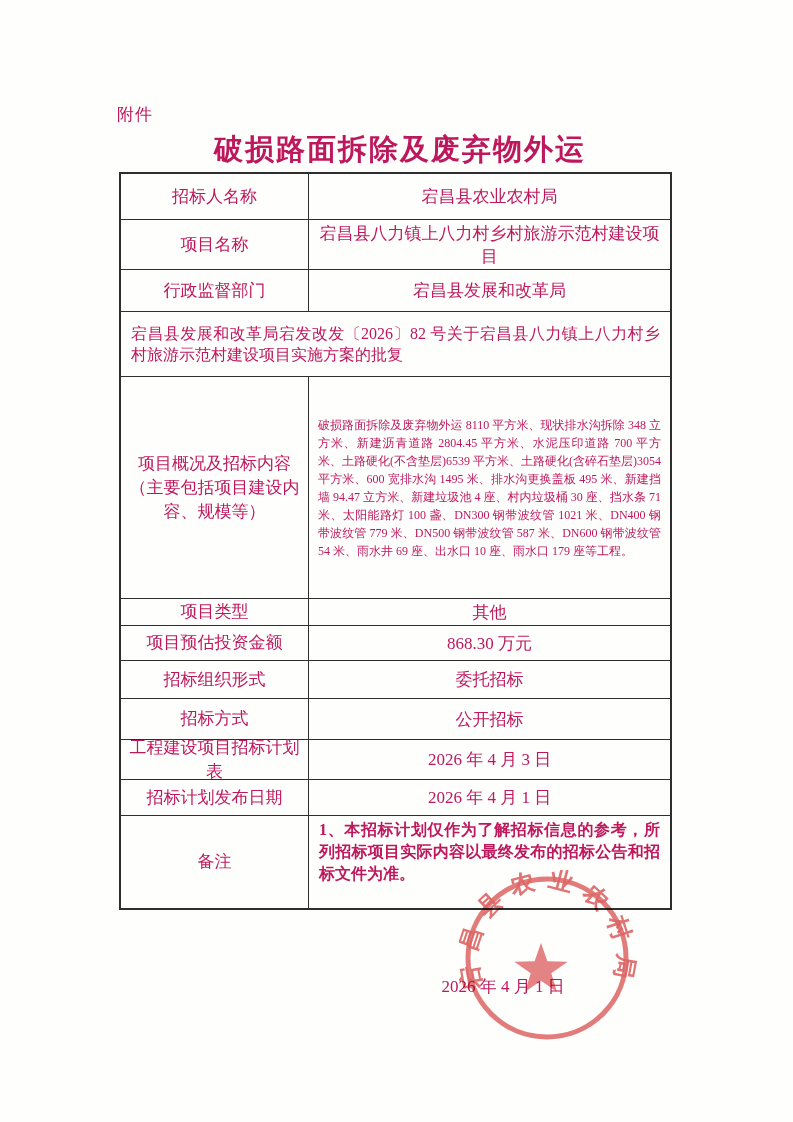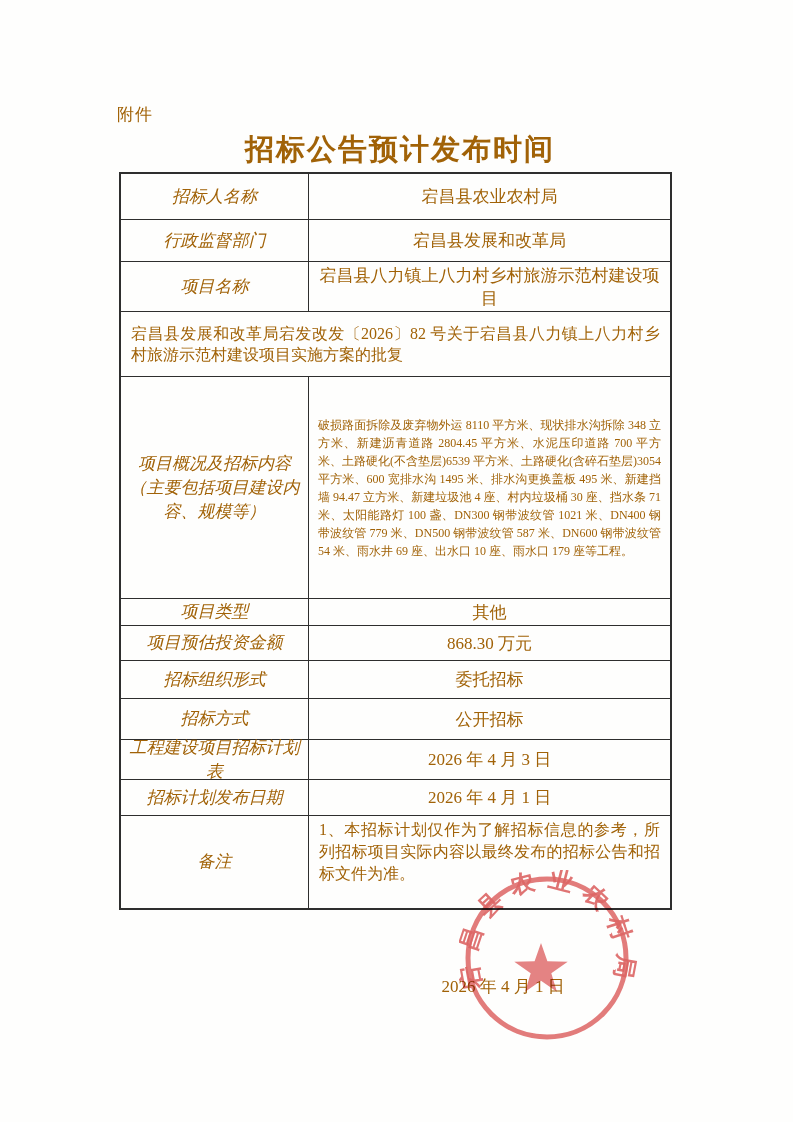--- a/index.html
+++ b/index.html
@@ -1,21 +1,21 @@
 <!DOCTYPE html>
 <html><head>
 <meta charset="utf-8">
 <style>
   html,body{margin:0;padding:0;background:#ffffff;}
   .page{
     position:relative;
     width:793px;height:1122px;
     background:#fefefd;
     font-family:"Liberation Serif","DejaVu Serif",serif;
-    color:#a16207;
+    color:#be185d;
     overflow:hidden;
   }
   .attachment{
     position:absolute;left:117px;top:103px;
     font-size:17px;letter-spacing:1px;
   }
   .doc-title{
     position:absolute;left:120px;top:130px;width:560px;
     text-align:center;font-size:29px;font-weight:bold;letter-spacing:2px;
   }
@@ -24,39 +24,39 @@
     border:2px solid #2e2e2e;
     box-sizing:border-box;
   }
   .t-row{display:flex;box-sizing:border-box;border-top:1px solid #2e2e2e;}
   .t-row:first-child{border-top:none;}
   .cell-label{
     width:188px;flex:0 0 188px;box-sizing:border-box;
     border-right:1px solid #2e2e2e;
     display:flex;align-items:center;justify-content:center;
     text-align:center;padding:3px 6px;
-    font-size:17px;line-height:24px;word-break:break-all;font-style:italic;
+    font-size:17px;line-height:24px;word-break:break-all;
   }
   .cell-value{
     flex:1;box-sizing:border-box;
     display:flex;align-items:center;justify-content:center;
     text-align:center;padding:3px 10px;
     font-size:17px;line-height:23px;word-break:break-all;
   }
   .t-row.align-left .cell-value{
     justify-content:flex-start;text-align:justify;align-items:center;
   }
   .h45{height:45px}.h50{height:50px}.h42{height:42px}.h65{height:65px}
   .h222{height:222px}.h27{height:27px}.h35{height:35px}.h38{height:38px}
   .h41{height:41px}.h40{height:40px}.h36{height:36px}.h93{height:93px}
   .row-approval .cell-value{font-size:16px;line-height:21px;}
   .row-overview .cell-value{font-size:12px;line-height:18px;padding:6px 9px;}
   .row-remark .cell-value{
     flex-direction:column;align-items:flex-start;justify-content:center;
-    font-size:16px;line-height:22px;text-align:justify;
+    font-size:16px;line-height:22px;text-align:justify;font-weight:bold;
   }
   .footer-signer{
     position:absolute;left:343px;top:933px;
     font-size:17px;letter-spacing:0.5px;white-space:nowrap;
   }
   .signer-name{
     border-bottom:1.5px solid #1b1b1b;
     padding:0 28px 2px 4px;
   }
   .footer-date{
@@ -69,37 +69,37 @@
     pointer-events:none;
   }
 </style>
 </head>
 <body>
 
 <div class="page">
 
   <div class="attachment">附件</div>
 
-  <div class="doc-title">招标公告预计发布时间</div>
+  <div class="doc-title">破损路面拆除及废弃物外运</div>
 
   <div class="bid-table">
 
     <div class="t-row h45">
       <div class="cell-label">招标人名称</div>
       <div class="cell-value">宕昌县农业农村局</div>
     </div>
 
+    <div class="t-row h50">
+      <div class="cell-label">项目名称</div>
+      <div class="cell-value">宕昌县八力镇上八力村乡村旅游示范村建设项目</div>
+    </div>
+
     <div class="t-row h42">
       <div class="cell-label">行政监督部门</div>
       <div class="cell-value">宕昌县发展和改革局</div>
-    </div>
-
-    <div class="t-row h50">
-      <div class="cell-label">项目名称</div>
-      <div class="cell-value">宕昌县八力镇上八力村乡村旅游示范村建设项目</div>
     </div>
 
     <div class="t-row h65 align-left row-approval">
       <div class="cell-value">宕昌县发展和改革局宕发改发〔2026〕82 号关于宕昌县八力镇上八力村乡村旅游示范村建设项目实施方案的批复</div>
     </div>
 
     <div class="t-row h222 align-left row-overview">
       <div class="cell-label">项目概况及招标内容（主要包括项目建设内容、规模等）</div>
       <div class="cell-value">破损路面拆除及废弃物外运 8110 平方米、现状排水沟拆除 348 立方米、新建沥青道路 2804.45 平方米、水泥压印道路 700 平方米、土路硬化(不含垫层)6539 平方米、土路硬化(含碎石垫层)3054 平方米、600 宽排水沟 1495 米、排水沟更换盖板 495 米、新建挡墙 94.47 立方米、新建垃圾池 4 座、村内垃圾桶 30 座、挡水条 71 米、太阳能路灯 100 盏、DN300 钢带波纹管 1021 米、DN400 钢带波纹管 779 米、DN500 钢带波纹管 587 米、DN600 钢带波纹管 54 米、雨水井 69 座、出水口 10 座、雨水口 179 座等工程。</div>
     </div>

